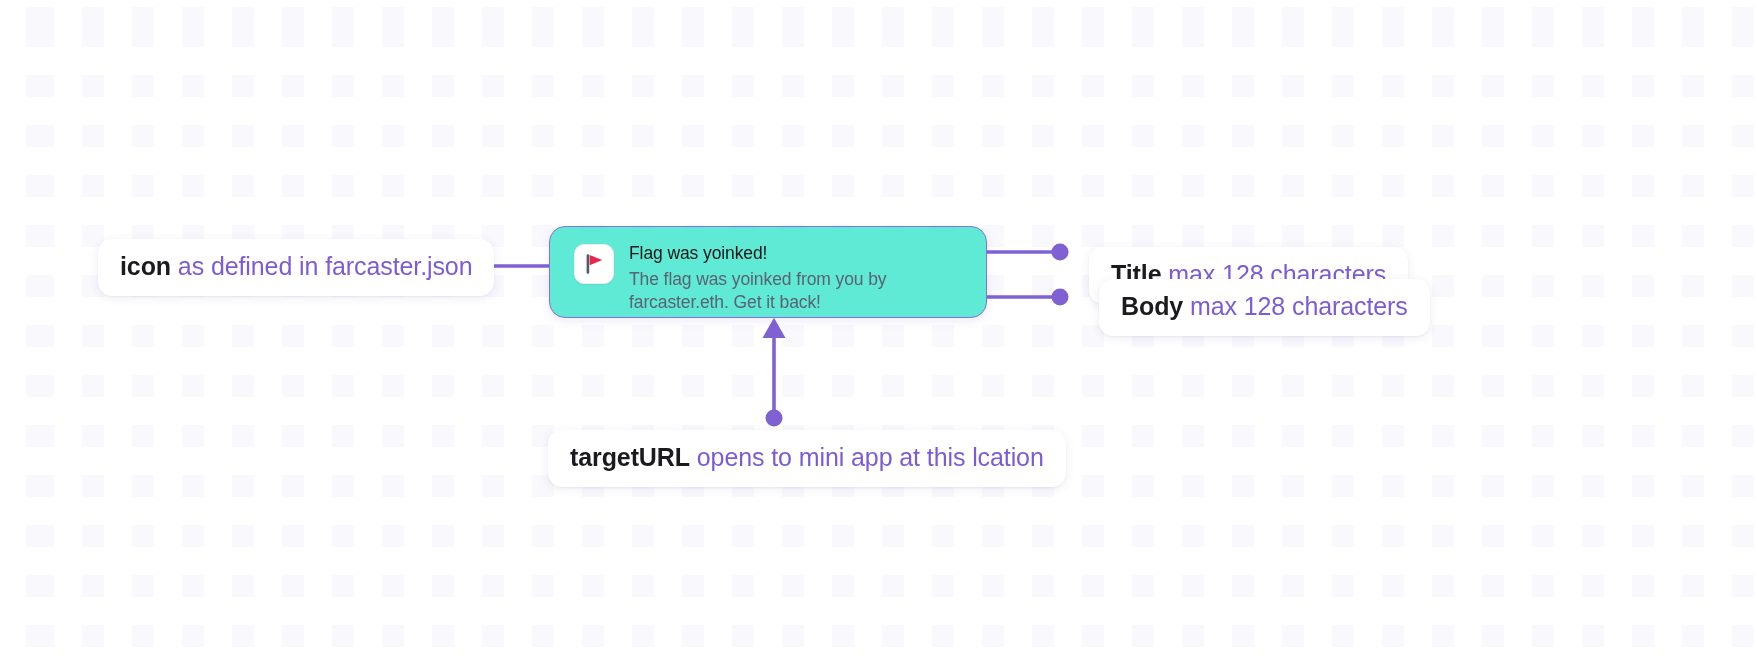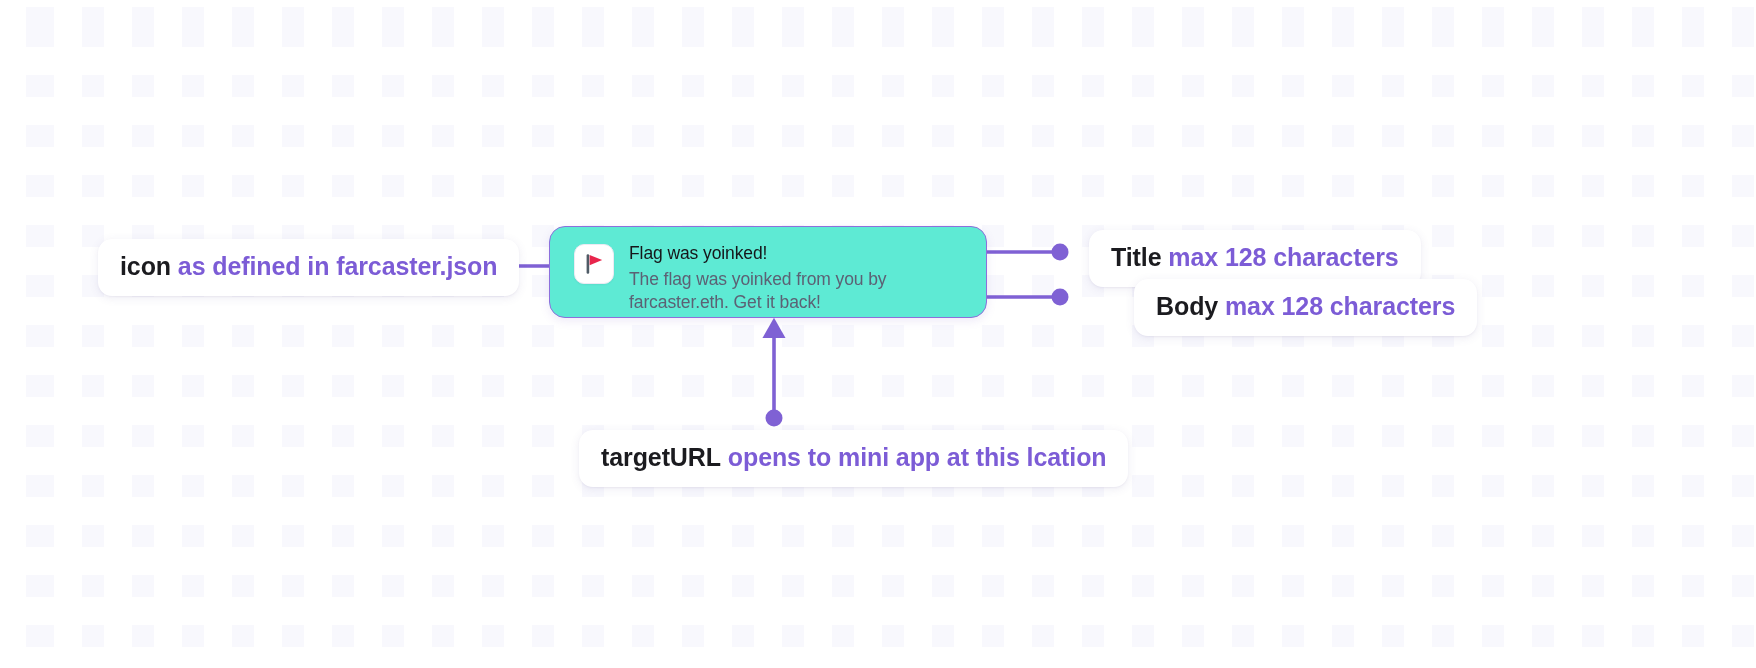--- a/index.html
+++ b/index.html
@@ -70,28 +70,28 @@
     line-height: 1.15;
     letter-spacing: -0.1px;
     box-sizing: border-box;
   }
   .callout .key {
     font-weight: 700;
     color: #1b1b1f;
     text-align: center;
   }
   .callout .desc {
-    font-weight: 700;
+    font-weight: 400;
     color: #7c5cd6;
   }
 
   #callout-icon    { left: 98px;  top: 239px; }
-  #callout-title   { left: 1089px; top: 230px; }
-  #callout-body    { left: 1134px; top: 279px; }
-  #callout-target  { left: 579px;  top: 430px; }
+  #callout-title   { left: 1089px; top: 247px; }
+  #callout-body    { left: 1099px; top: 279px; }
+  #callout-target  { left: 548px;  top: 430px; }
 
   
   #notification-card {
     position: absolute;
     left: 549px;
     top: 226px;
     width: 438px;
     height: 92px;
     z-index: 2;
     background: #5eead4;

